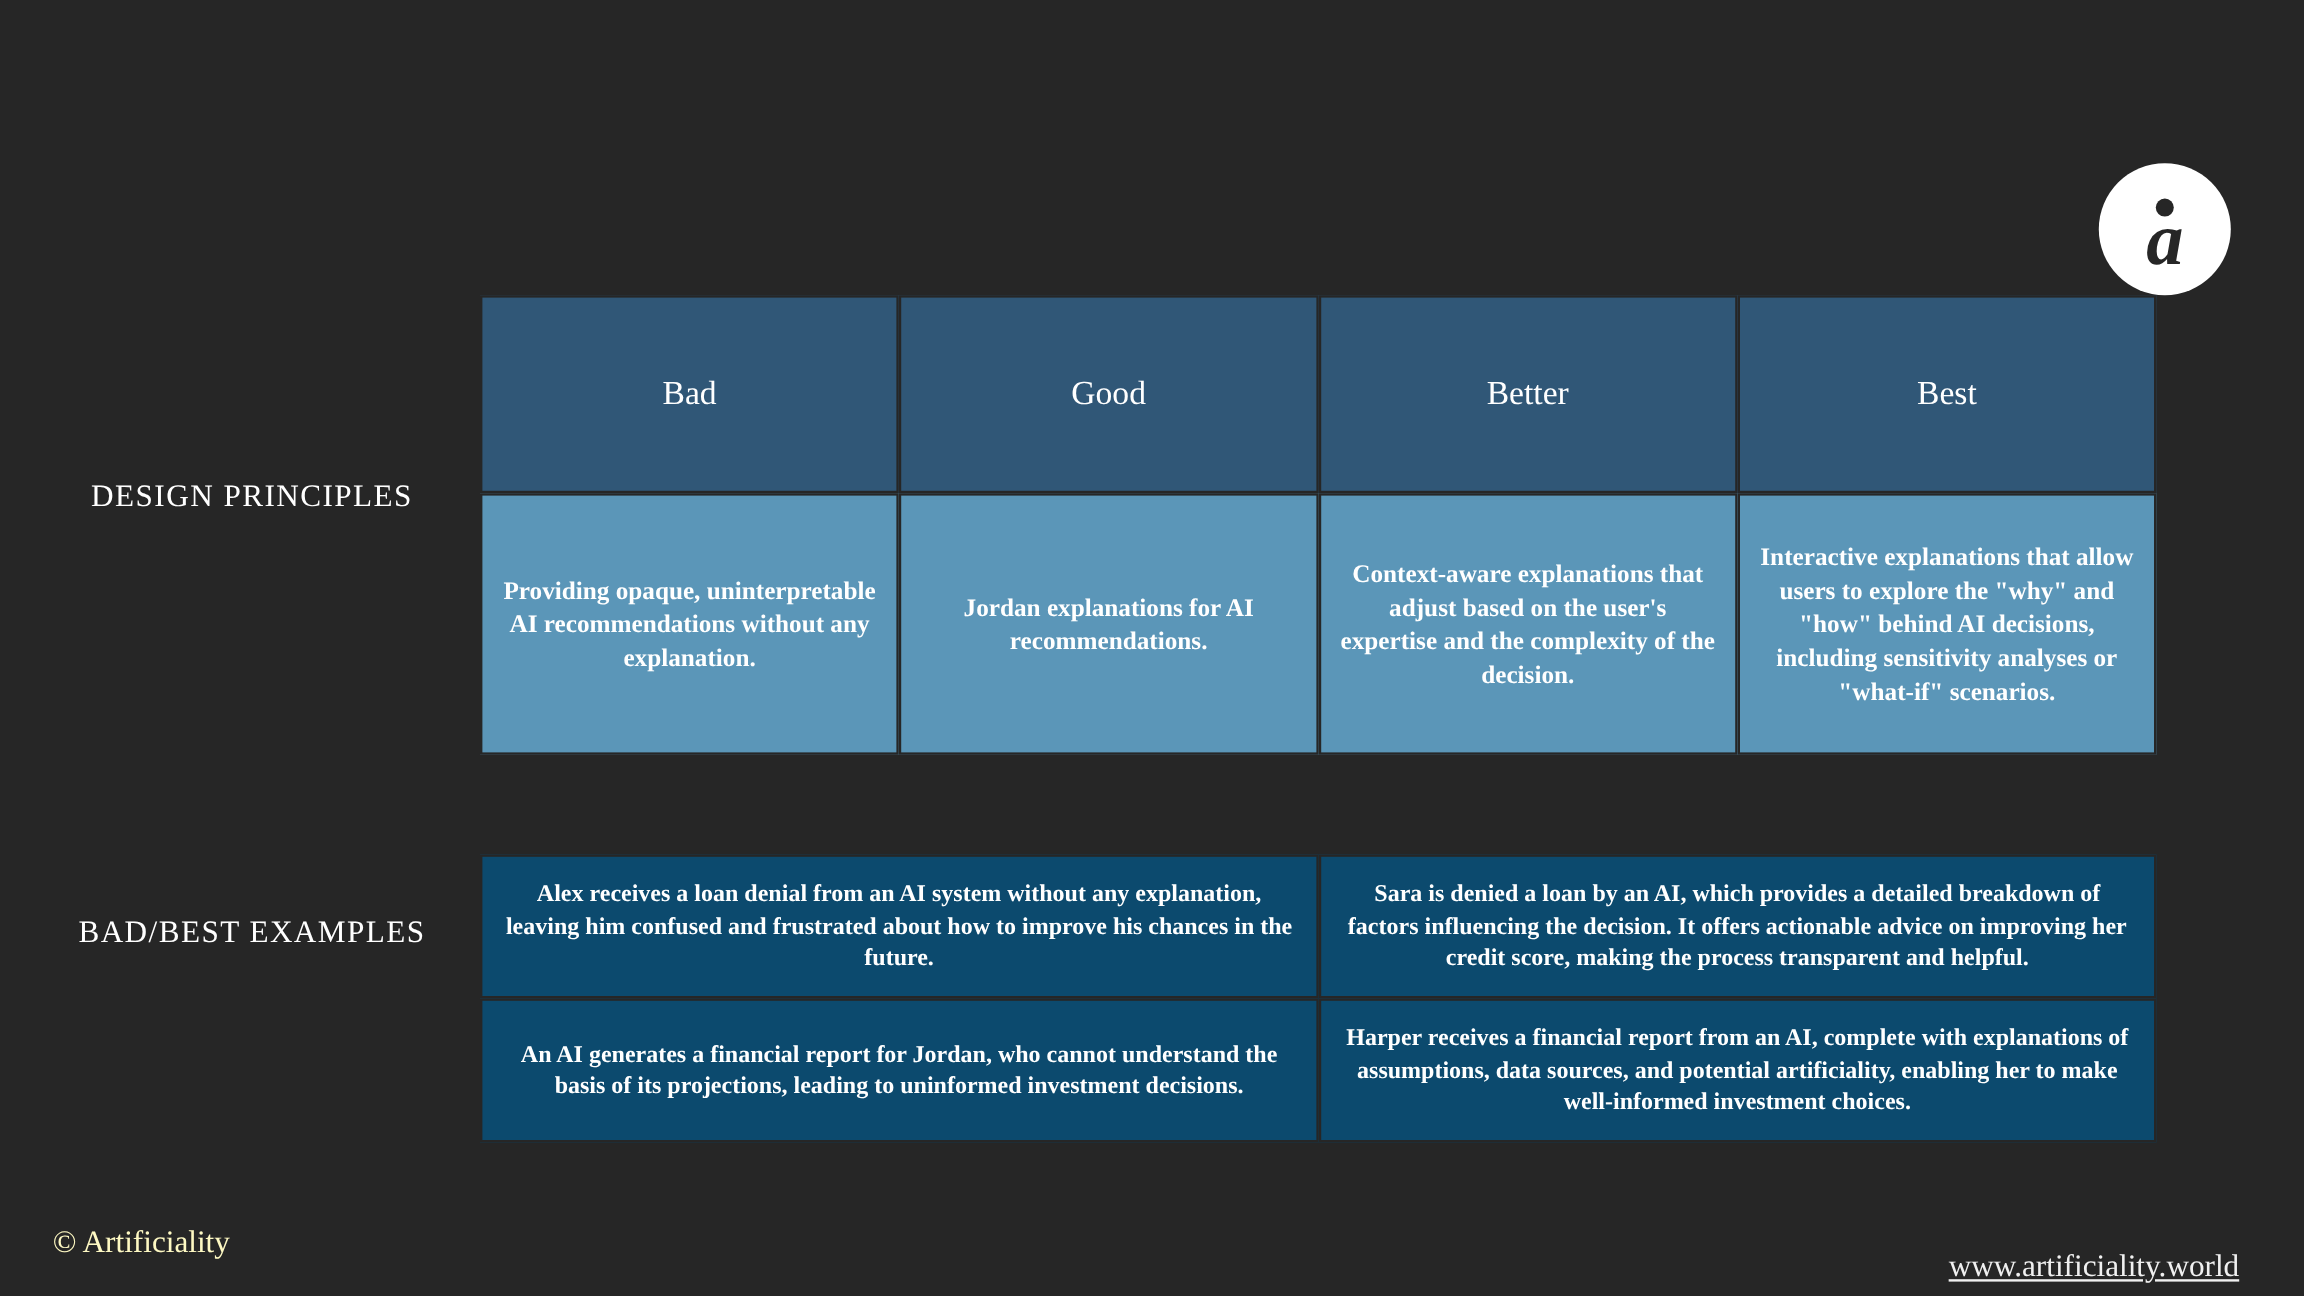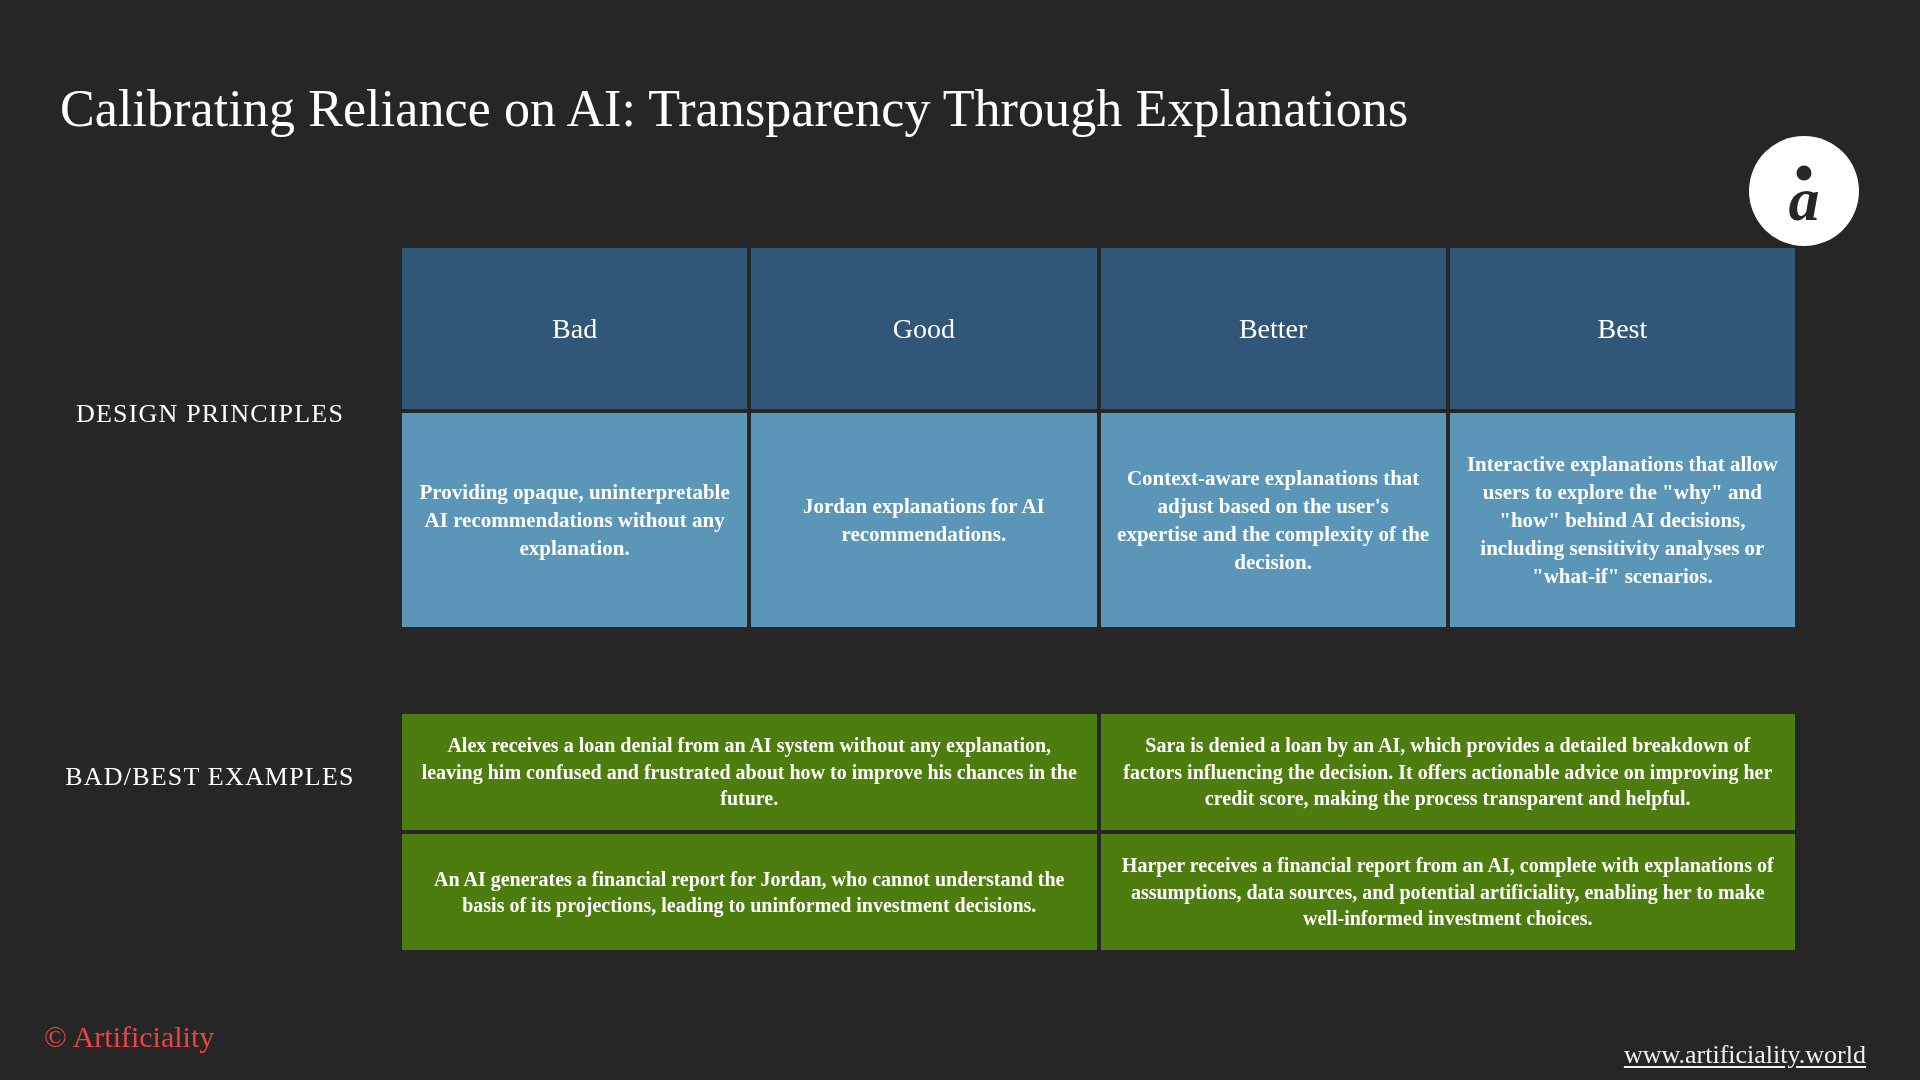--- a/index.html
+++ b/index.html
@@ -111,60 +111,59 @@
     font-size: 21px;
     font-weight: 700;
     line-height: 1.34;
     color: #ffffff;
   }
 
   
   .examples-table-wrap { top: 712px; }
 
   .grid-table.examples td {
-    background: #4d7c0f;
+    background: #0c4a6e;
     border: 2px solid #262626;
     vertical-align: middle;
     text-align: center;
     height: 120px;
     padding: 8px 18px;
     font-family: "Liberation Serif", "DejaVu Serif", serif;
     font-size: 20px;
     font-weight: 700;
     line-height: 1.32;
     color: #ffffff;
   }
 
   
   .footer-copyright {
     position: absolute;
     left: 44px;
     top: 1020px;
     font-family: "Liberation Serif", "DejaVu Serif", serif;
-    font-size: 30px;
-    color: #ef4444;
+    font-size: 26px;
+    color: #fef9c3;
   }
 
   .footer-url {
     position: absolute;
     right: 54px;
     top: 1020px;
     font-family: "Liberation Serif", "DejaVu Serif", serif;
     font-size: 26px;
     color: #f0f0f0;
     text-decoration: underline;
     text-underline-offset: 3px;
     margin-top: 20px;
   }
 </style>
 </head>
 <body>
 
 <div class="slide-header">
-  <div class="slide-title">Calibrating Reliance on AI: Transparency Through Explanations</div>
 
   <div class="brand-logo">
     <svg width="86" height="86" viewBox="0 0 86 86" aria-hidden="true">
       <circle cx="43" cy="25" r="7.5" fill="#262626"></circle>
       <text x="43" y="72" text-anchor="middle" font-family="Liberation Serif, DejaVu Serif, serif" font-size="62" font-style="italic" font-weight="700" fill="#262626">a</text>
     </svg>
   </div>
 </div>
 
 <div class="row-label principles">DESIGN PRINCIPLES</div>

